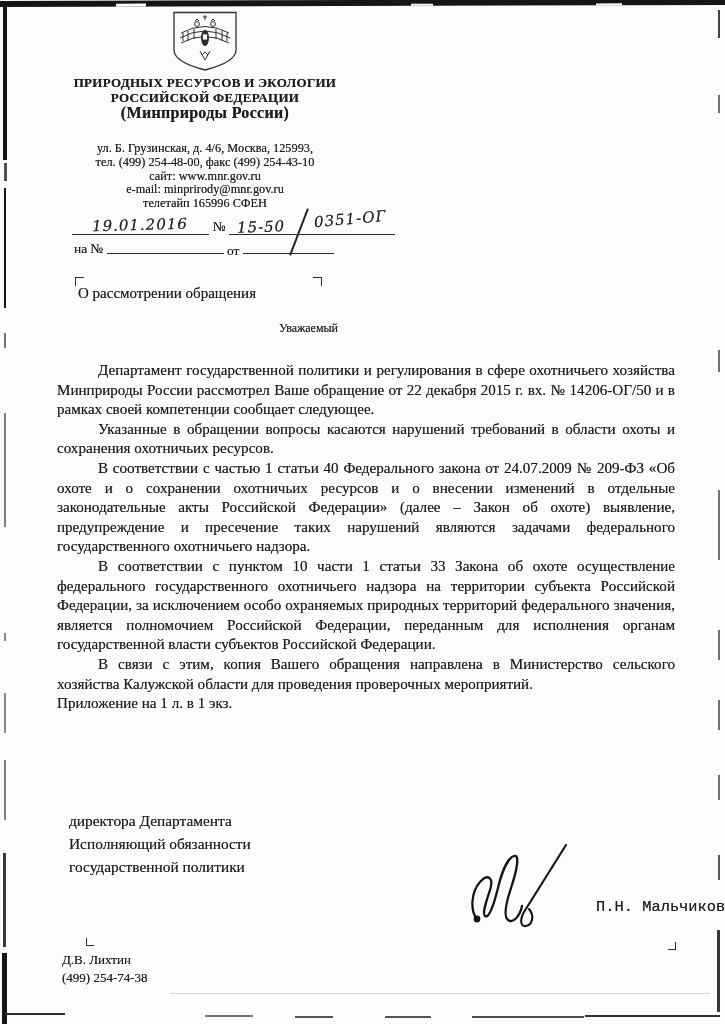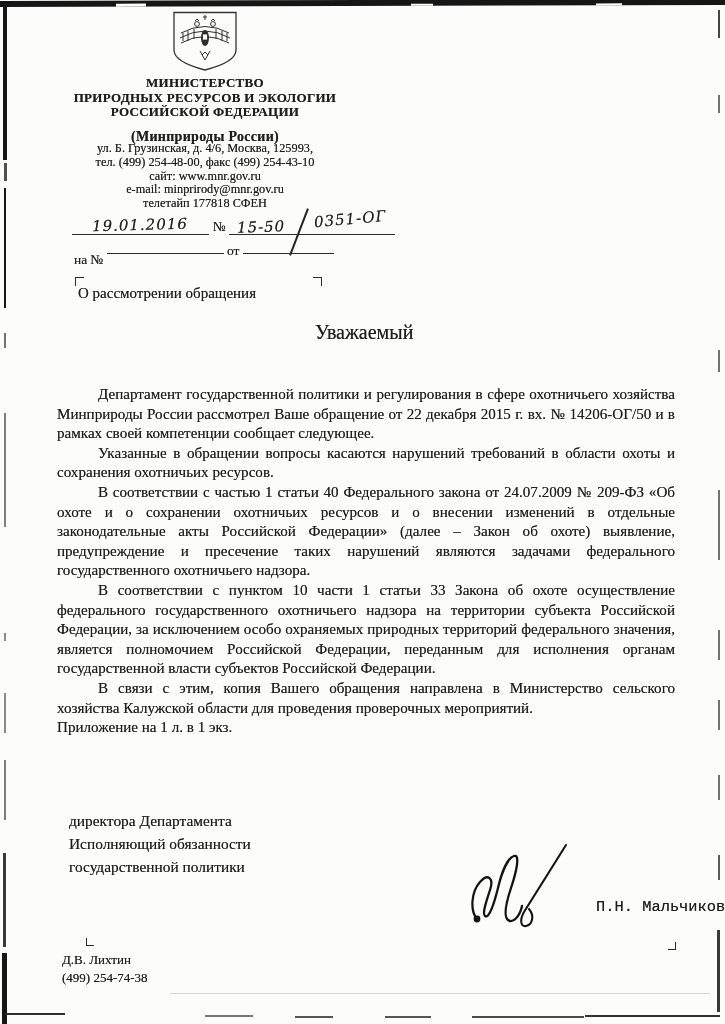--- a/index.html
+++ b/index.html
@@ -16,21 +16,21 @@
   .top-strip{position:absolute;left:-4px;top:0;width:733px;height:6px;background:#161616;transform:rotate(-.15deg);}
   .top-strip-notch{position:absolute;background:#fcfcfa;height:3px;bottom:0;}
   .edge-mark{position:absolute;background:#161616;}
   .bottom-dash{position:absolute;height:2px;}
   .faint-line{position:absolute;height:1px;background:#c9c9c6;}
 
   
   .emblem{position:absolute;left:170px;top:11px;}
   .ministry{position:absolute;left:25px;top:76px;width:360px;text-align:center;
     font-weight:bold;font-size:13px;line-height:14.5px;letter-spacing:.3px;}
-  .ministry .sub{font-size:14px;margin-top:10px;}
+  .ministry .sub{font-size:16px;margin-top:1px;}
   .contacts{position:absolute;left:25px;top:142px;width:360px;text-align:center;
     font-size:12.3px;line-height:13.8px;}
 
   
   .req{position:absolute;left:0;top:205px;width:420px;height:65px;font-size:13.5px;}
   .u{position:absolute;border-bottom:1px solid #2c2c2c;}
   .hw{font-family:"DejaVu Serif",serif;font-style:italic;font-size:15px;color:#222;letter-spacing:1px;white-space:nowrap;}
   .hw-date{position:absolute;left:92px;top:11px;transform:rotate(-1.5deg);}
   .hw-numL{position:absolute;left:237px;top:13px;transform:rotate(-2deg);}
   .hw-numR{position:absolute;left:314px;top:5px;transform:rotate(-5deg);}
@@ -38,25 +38,25 @@
   .req-label{position:absolute;}
 
   
   .corner{position:absolute;width:8px;height:8px;}
   .c-tl{border-top:1.4px solid #2a2a2a;border-left:1.4px solid #2a2a2a;}
   .c-tr{border-top:1.4px solid #2a2a2a;border-right:1.4px solid #2a2a2a;}
   .c-bl{border-bottom:1.4px solid #2a2a2a;border-left:1.4px solid #2a2a2a;}
   .c-br{border-bottom:1.4px solid #2a2a2a;border-right:1.4px solid #2a2a2a;}
 
   .subject{position:absolute;left:78px;top:285px;font-size:15px;}
-  .salutation{position:absolute;left:279px;top:321px;font-size:20px;margin-left:36px;}
+  .salutation{position:absolute;left:279px;top:321px;font-size:12px;}
 
   
   .body-text{position:absolute;left:57px;top:361px;width:618px;
-    font-size:15.1px;line-height:19.6px;margin-top:24px;}
+    font-size:15.1px;line-height:19.6px;}
   .body-text p{margin:0;text-indent:41px;text-align:justify;}
   .body-text p.no-indent{text-indent:0;text-align:left;}
 
   
   .sig-position{position:absolute;left:69px;top:809px;width:270px;
     font-size:15.4px;line-height:23.2px;}
   .sig-svg{position:absolute;left:468px;top:840px;}
   .sig-name{position:absolute;left:596px;top:898px;font-size:15.4px;white-space:nowrap;font-family:Liberation Mono, monospace;}
 
   
@@ -117,43 +117,42 @@
         <path d="M 13,22 v 8 M 18,20 v 10 M 24,18 v 10 M 57,22 v 8 M 52,20 v 10 M 46,18 v 10"></path>
         <path d="M 30,40 L 35,49 L 40,40"></path>
         <path d="M 32,44 L 35,41 L 38,44"></path>
       </g>
       <ellipse cx="35" cy="27" rx="4" ry="8" fill="#2e2e2e"></ellipse>
       <rect x="32.6" y="23" width="4.8" height="6" fill="#fcfcfa" stroke="#2e2e2e" stroke-width=".8"></rect>
     </svg>
   </div>
 
   <div class="ministry txt">
-    <div>МИНИСТЕРСТВО</div>
     <div>ПРИРОДНЫХ РЕСУРСОВ И ЭКОЛОГИИ</div>
     <div>РОССИЙСКОЙ ФЕДЕРАЦИИ</div>
     <div class="sub">(Минприроды России)</div>
   </div>
 
   <div class="contacts txt">
     <div>ул. Б. Грузинская, д. 4/6, Москва, 125993,</div>
     <div>тел. (499) 254-48-00, факс (499) 254-43-10</div>
     <div>сайт: www.mnr.gov.ru</div>
     <div>e-mail: minprirody@mnr.gov.ru</div>
-    <div>телетайп 177818 СФЕН</div>
+    <div>телетайп 165996 СФЕН</div>
   </div>
 
   <div class="req">
     <span class="hw hw-date txt">19.01.2016</span>
     <div class="u" style="left:72px;top:29px;width:137px;"></div>
     <span class="req-label txt" style="left:213px;top:14px;">№</span>
     <span class="hw hw-numL txt">15-50</span>
     <div class="hw-slash"></div>
     <span class="hw hw-numR txt">0351-ОГ</span>
     <div class="u" style="left:229px;top:29px;width:166px;"></div>
-    <span class="req-label txt" style="left:74px;top:36px;margin-top:11px;">на №</span>
+    <span class="req-label txt" style="left:74px;top:36px;">на №</span>
     <div class="u" style="left:107px;top:48px;width:117px;"></div>
     <span class="req-label txt" style="left:227px;top:38px;">от</span>
     <div class="u" style="left:243px;top:48px;width:91px;"></div>
   </div>
 
   <div class="corner c-tl" style="left:75px;top:277px;"></div>
   <div class="corner c-tr" style="left:313px;top:277px;"></div>
   <div class="corner c-bl" style="left:86px;top:938px;width:7px;height:7px;"></div>
   <div class="corner c-br" style="left:668px;top:942px;width:7px;height:7px;"></div>
 

